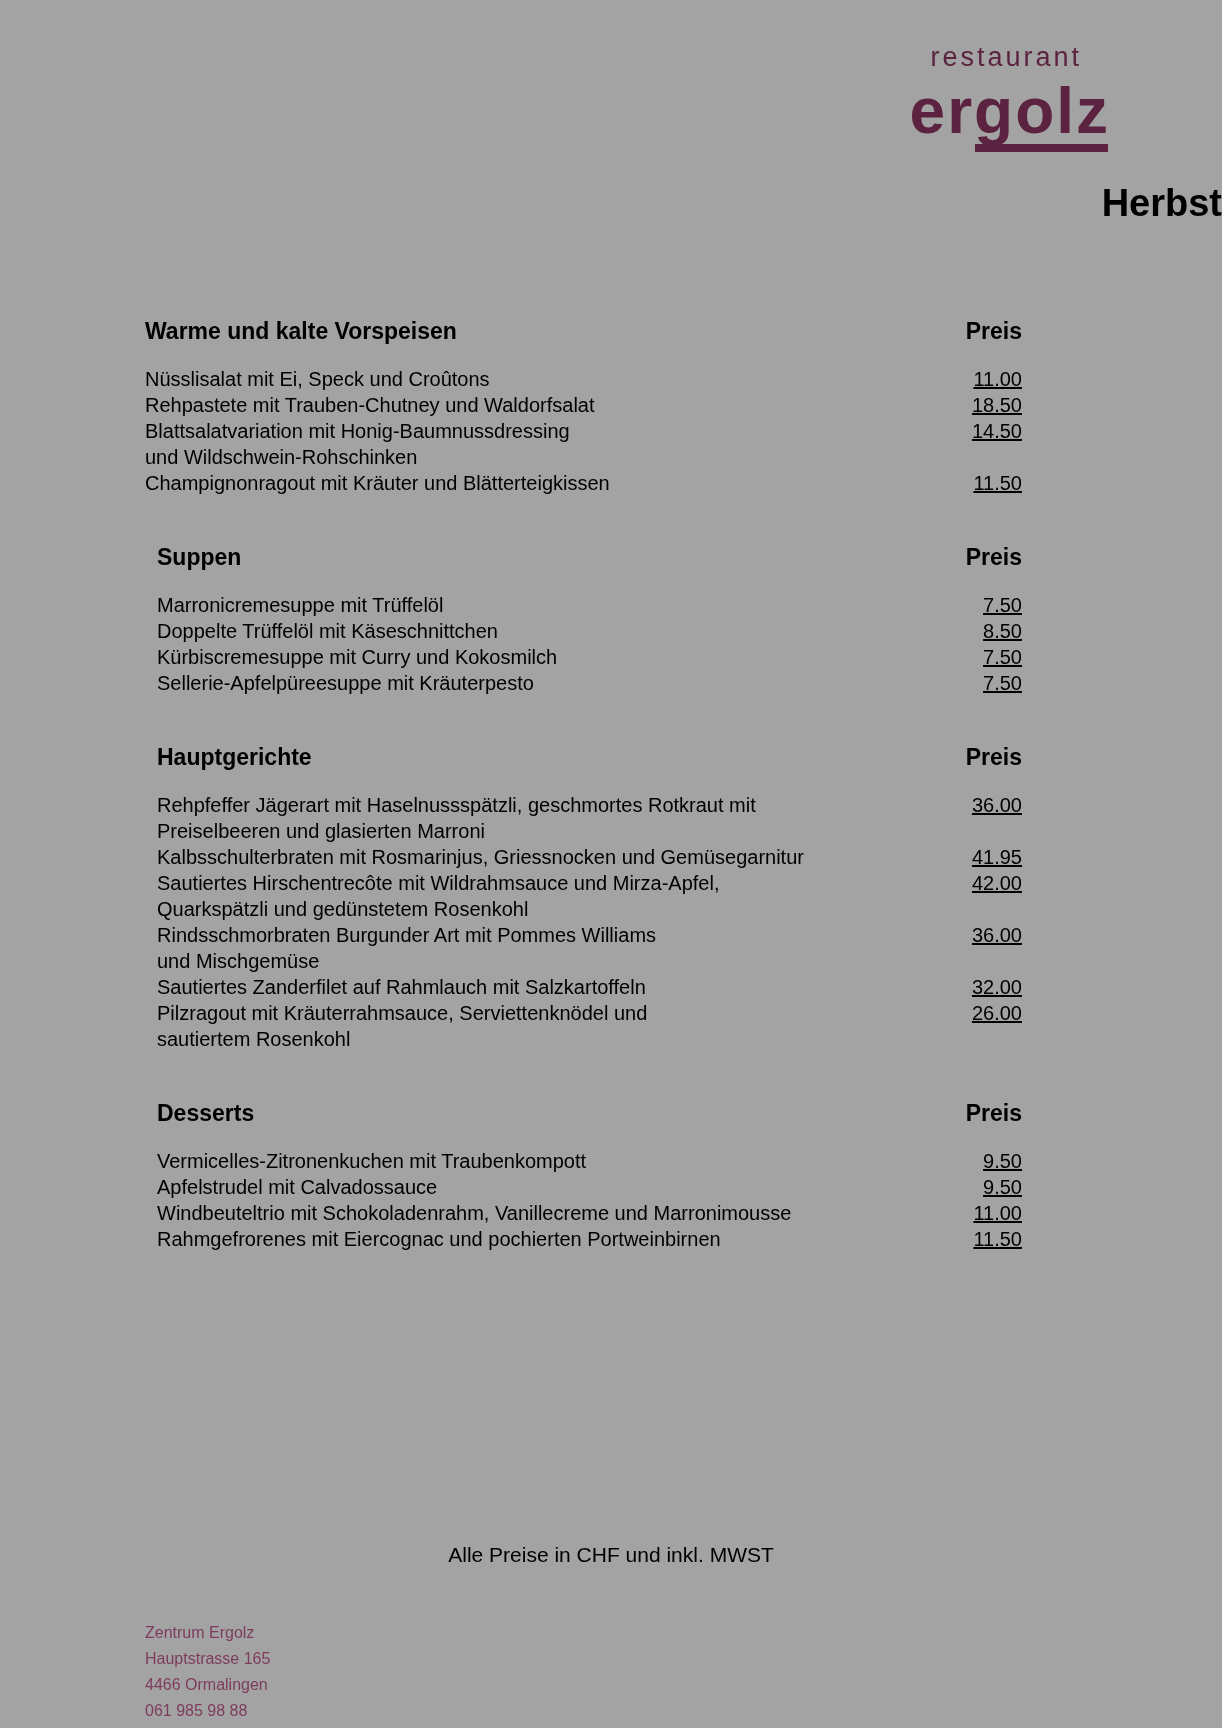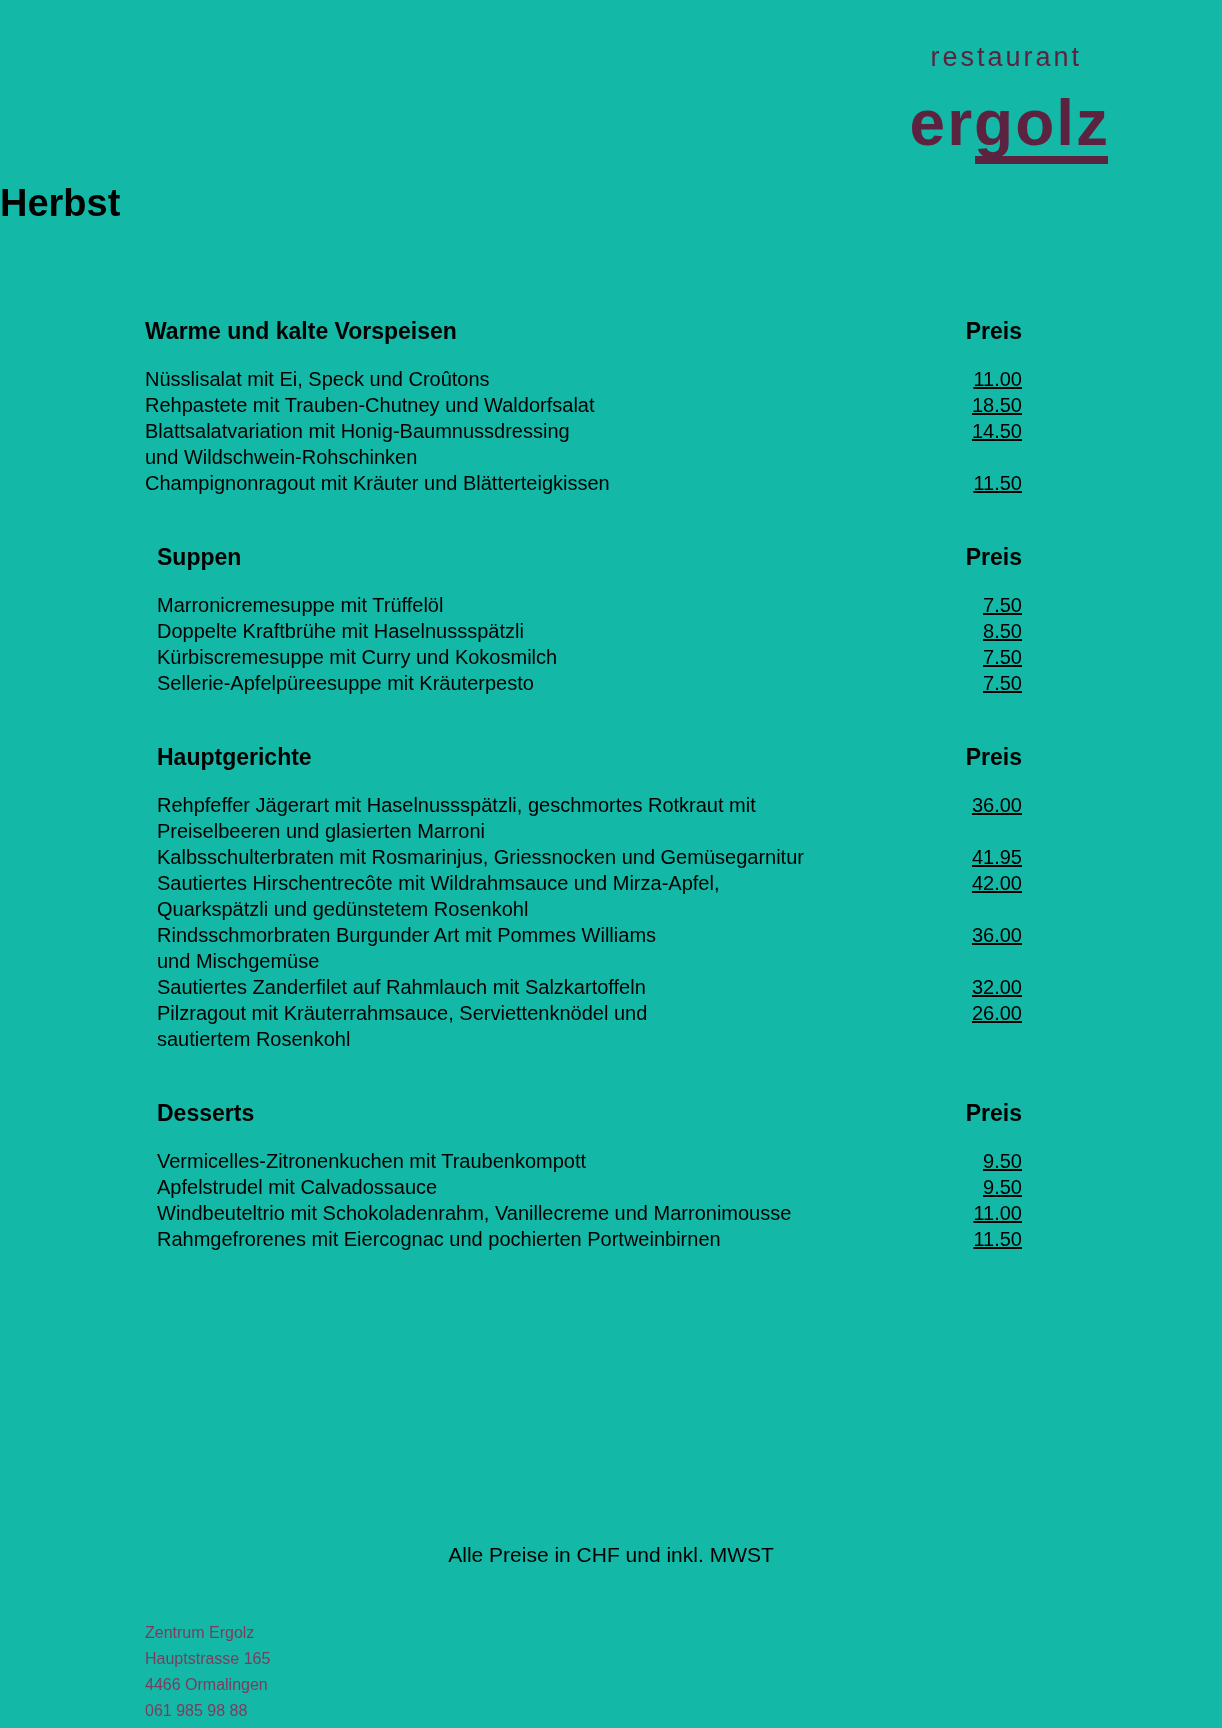--- a/index.html
+++ b/index.html
@@ -1,21 +1,21 @@
 <!DOCTYPE html>
 <html><head>
 <meta charset="utf-8">
 <style>
   html, body { margin: 0; padding: 0; background: #e8e8e8; }
   .page {
     position: relative;
     width: 1222px;
     height: 1728px;
     margin: 0 auto;
-    background: #14b8a6;
+    background: #a3a3a3;
     font-family: "Liberation Sans", sans-serif;
     color: #000000;
     overflow: hidden;
   }
 
   
   .logo {
     position: absolute;
     top: 40px;
     right: 112px;
@@ -24,21 +24,21 @@
   }
   .logo-small {
     font-size: 27px;
     letter-spacing: 3px;
     padding-right: 28px;
     line-height: 34px;
   }
   .logo-large-wrap {
     position: relative;
     display: inline-block;
-    margin-top: 16px;
+    margin-top: 4px;
   }
   .logo-large {
     font-size: 64px;
     font-weight: bold;
     letter-spacing: 2px;
     line-height: 66px;
   }
   .logo-underline {
     position: absolute;
     right: 2px;
@@ -47,21 +47,21 @@
     height: 8px;
     background: #5c2340;
   }
 
   
   .page-title {
     position: absolute;
     top: 182px;
     left: 0;
     width: 100%;
-    text-align: left;
+    text-align: right;
     font-size: 38px;
     font-weight: bold;
   }
 
   
   .menu {
     position: absolute;
     top: 318px;
     left: 145px;
     width: 877px;
@@ -167,21 +167,21 @@
       </div>
       <div class="item">
         <div class="item-name">
           <div>Marronicremesuppe mit Trüffelöl</div>
 
         </div>
         <div class="item-price">7.50</div>
       </div>
       <div class="item">
         <div class="item-name">
-          <div>Doppelte Kraftbrühe mit Haselnussspätzli</div>
+          <div>Doppelte Trüffelöl mit Käseschnittchen</div>
 
         </div>
         <div class="item-price">8.50</div>
       </div>
       <div class="item">
         <div class="item-name">
           <div>Kürbiscremesuppe mit Curry und Kokosmilch</div>
 
         </div>
         <div class="item-price">7.50</div>

